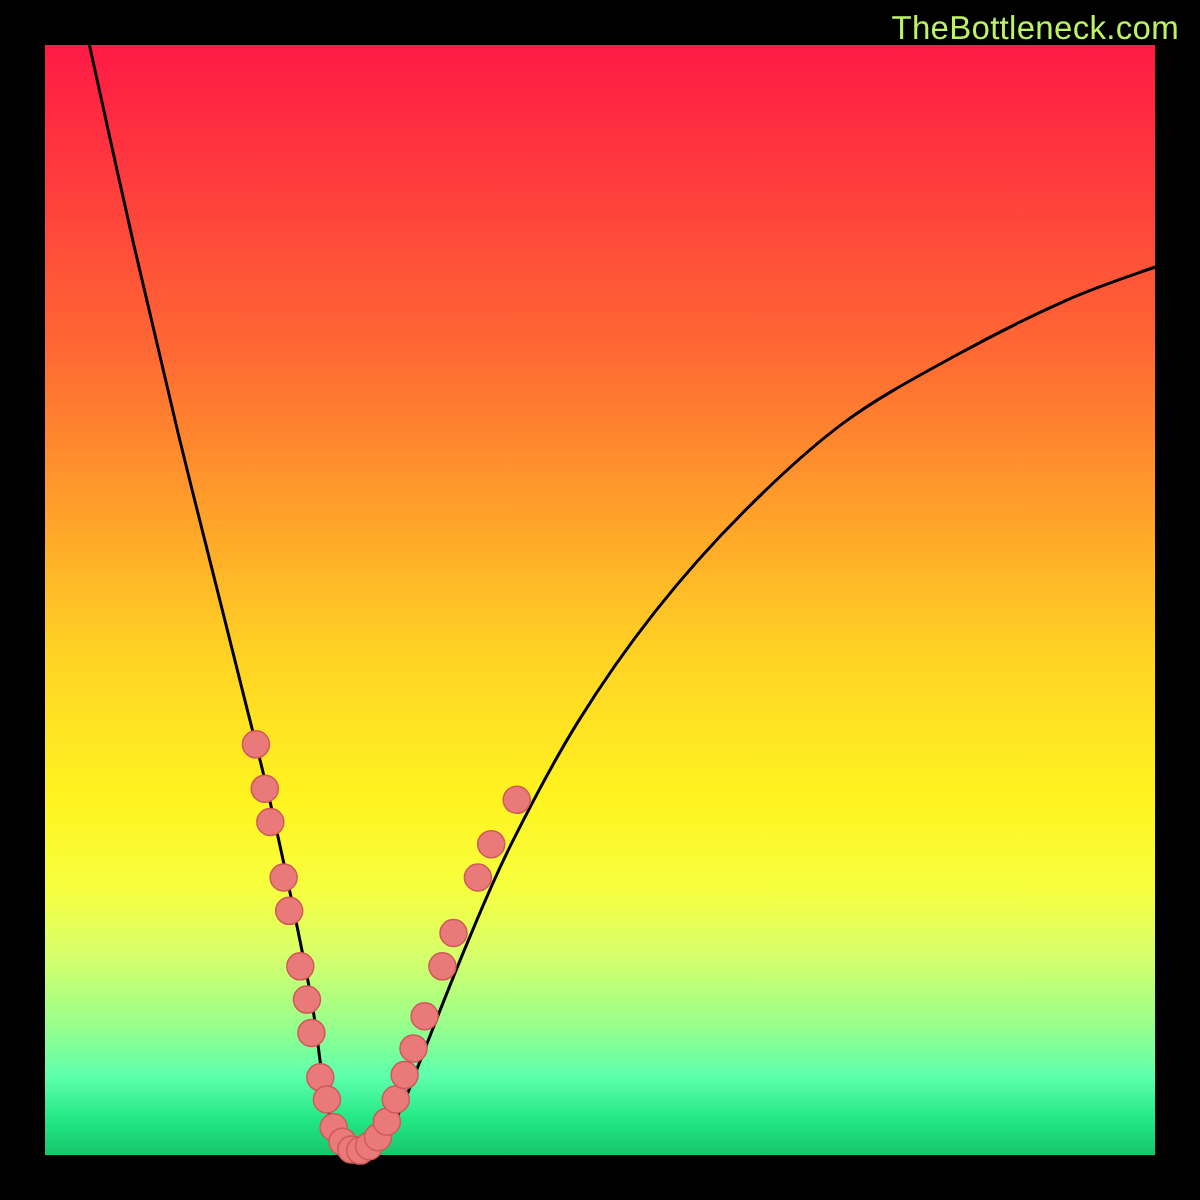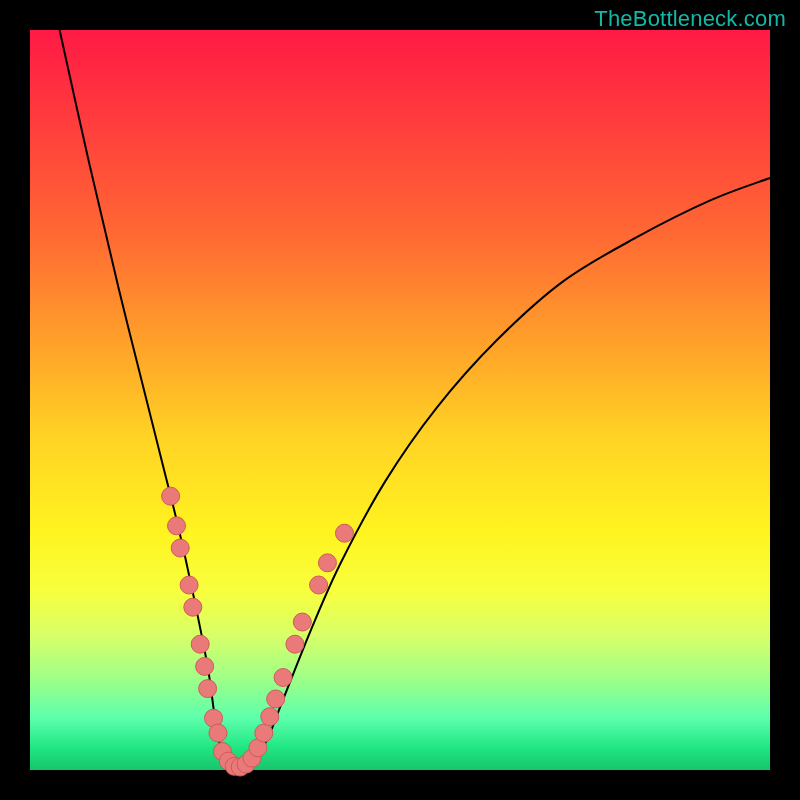--- a/index.html
+++ b/index.html
@@ -35,21 +35,21 @@
       #9bff8a 88%,
       #5cffad 93%,
       #20e682 97%,
       #18c46b 100%
     );
   }
   .watermark {
     position: absolute;
     top: 6px;
     right: 14px;
-    color: #14b8a6;
+    color: #bef264;
     font-size: 22px;
     font-weight: 400;
     letter-spacing: 0.2px;
     user-select: none;
   }
   svg.curve {
     position: absolute;
     inset: 0;
     width: 740px;
     height: 740px;

